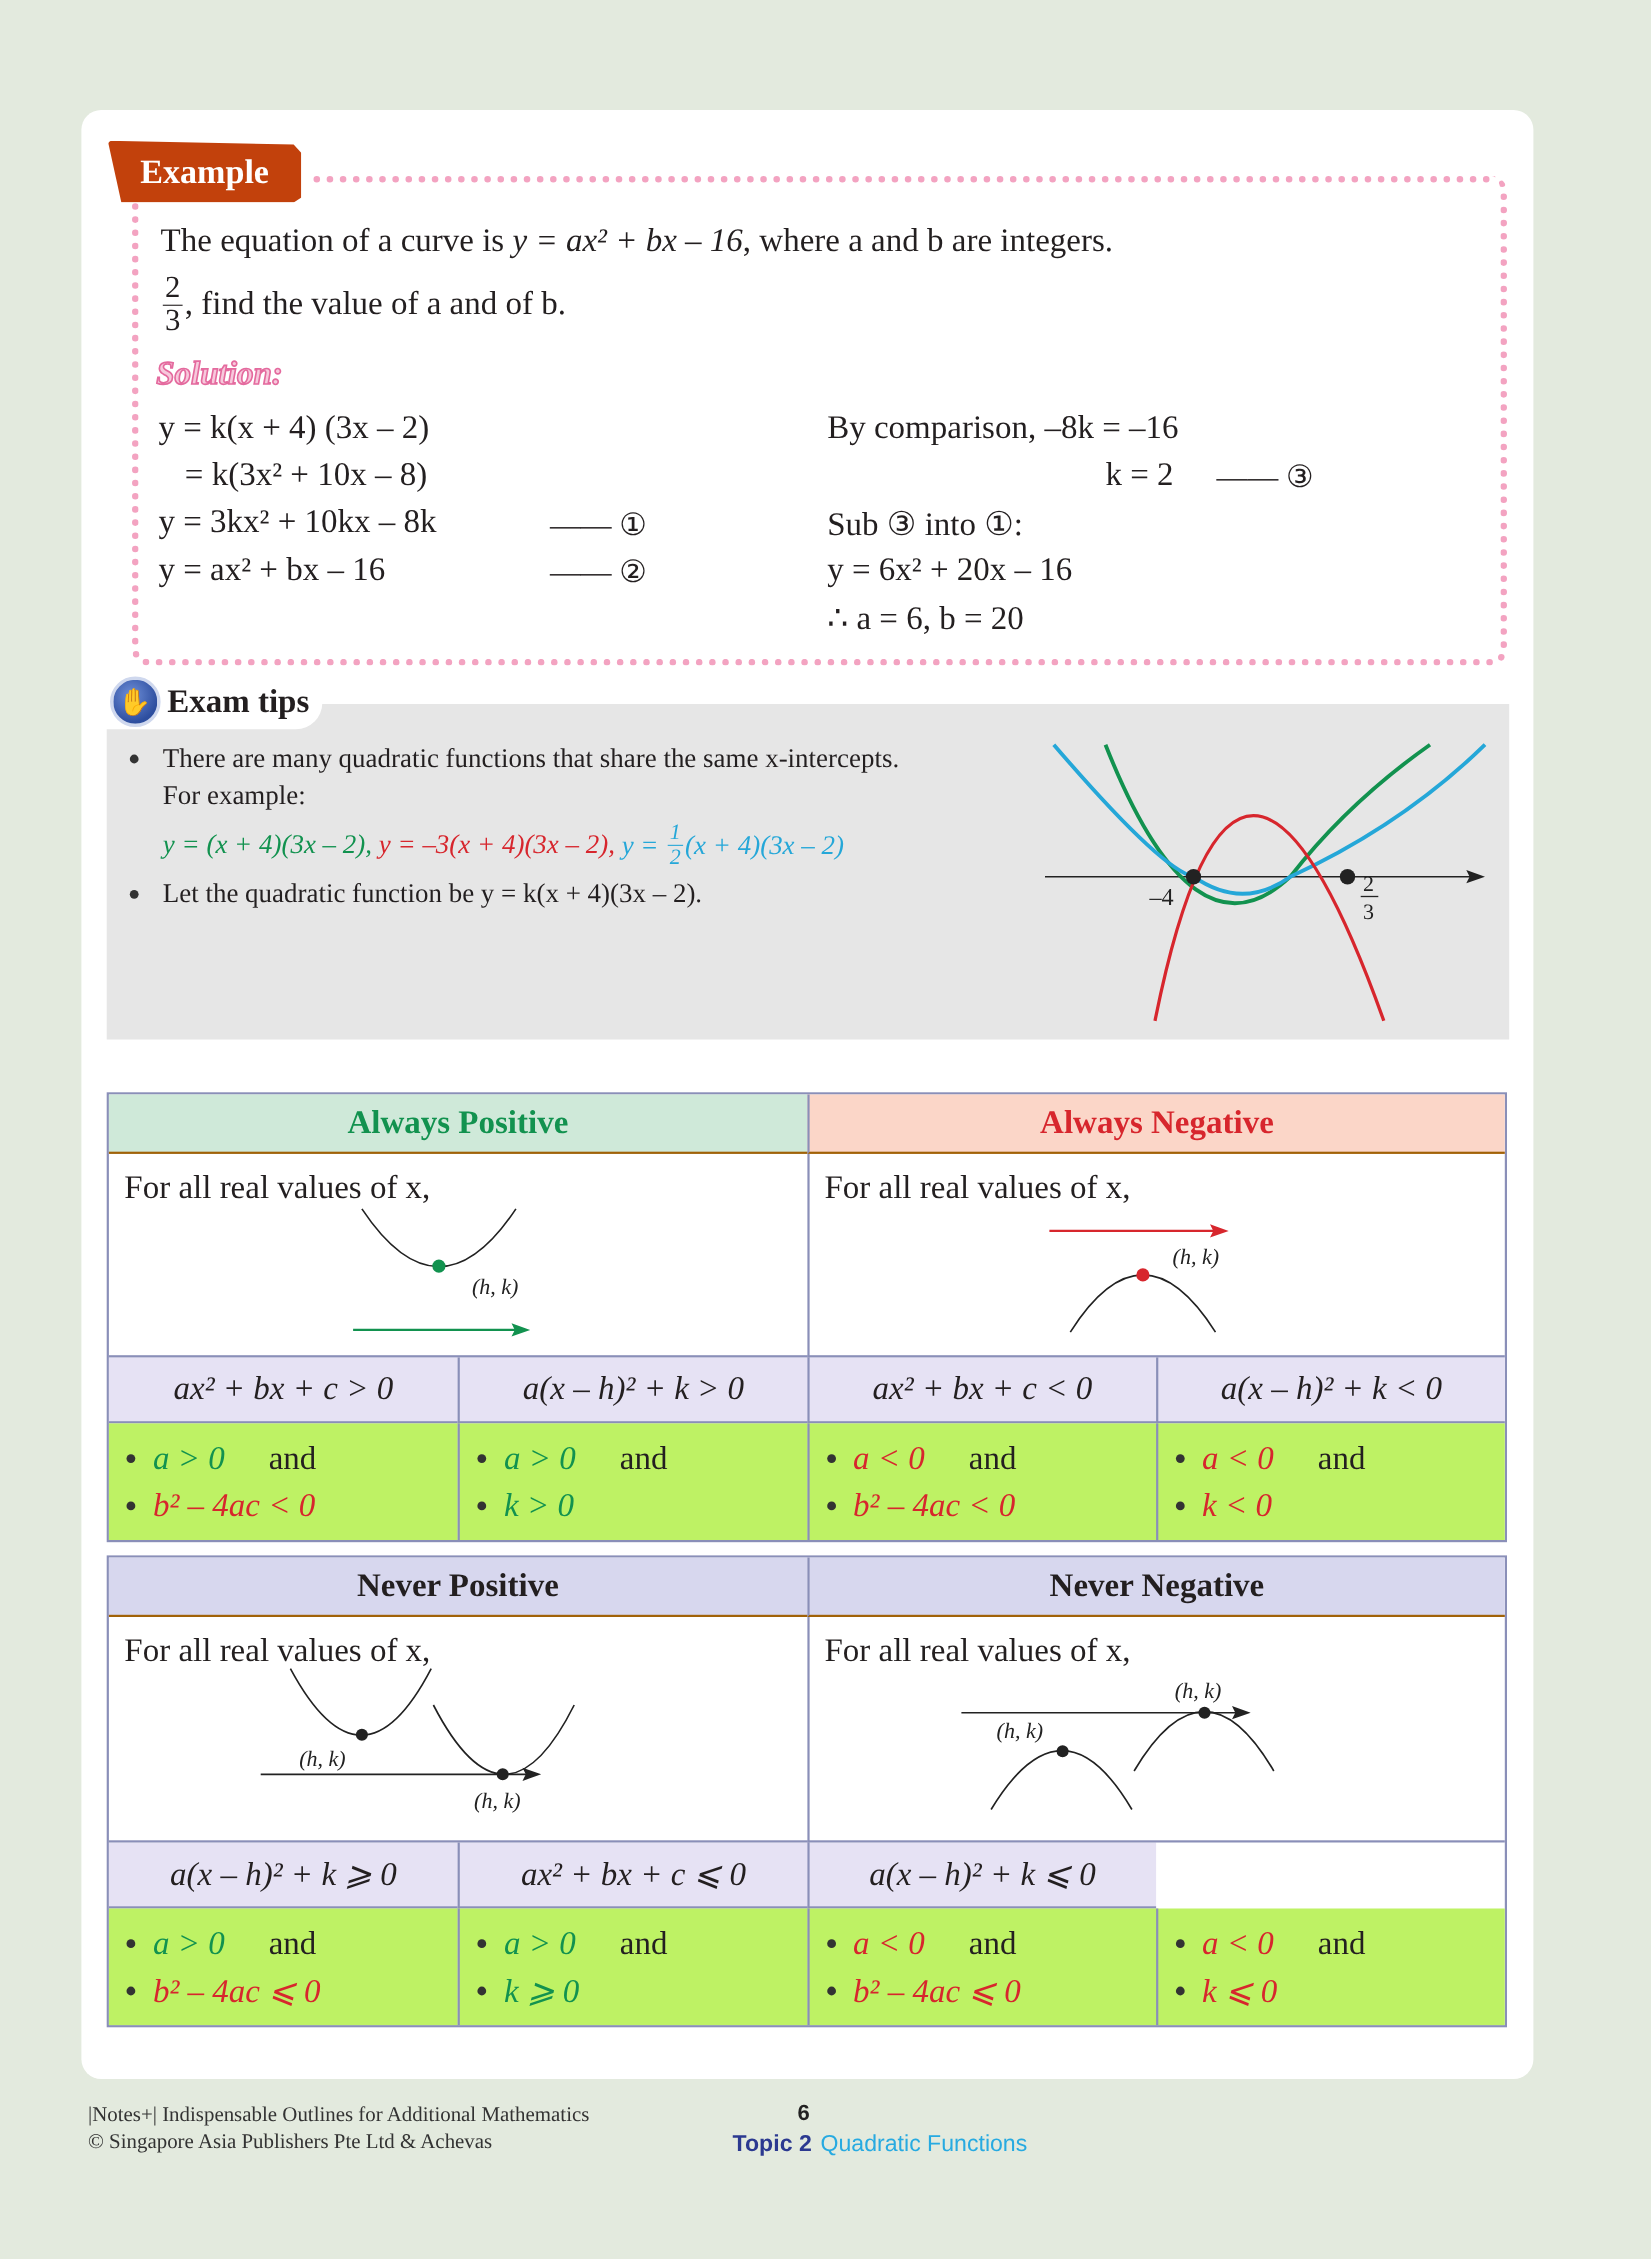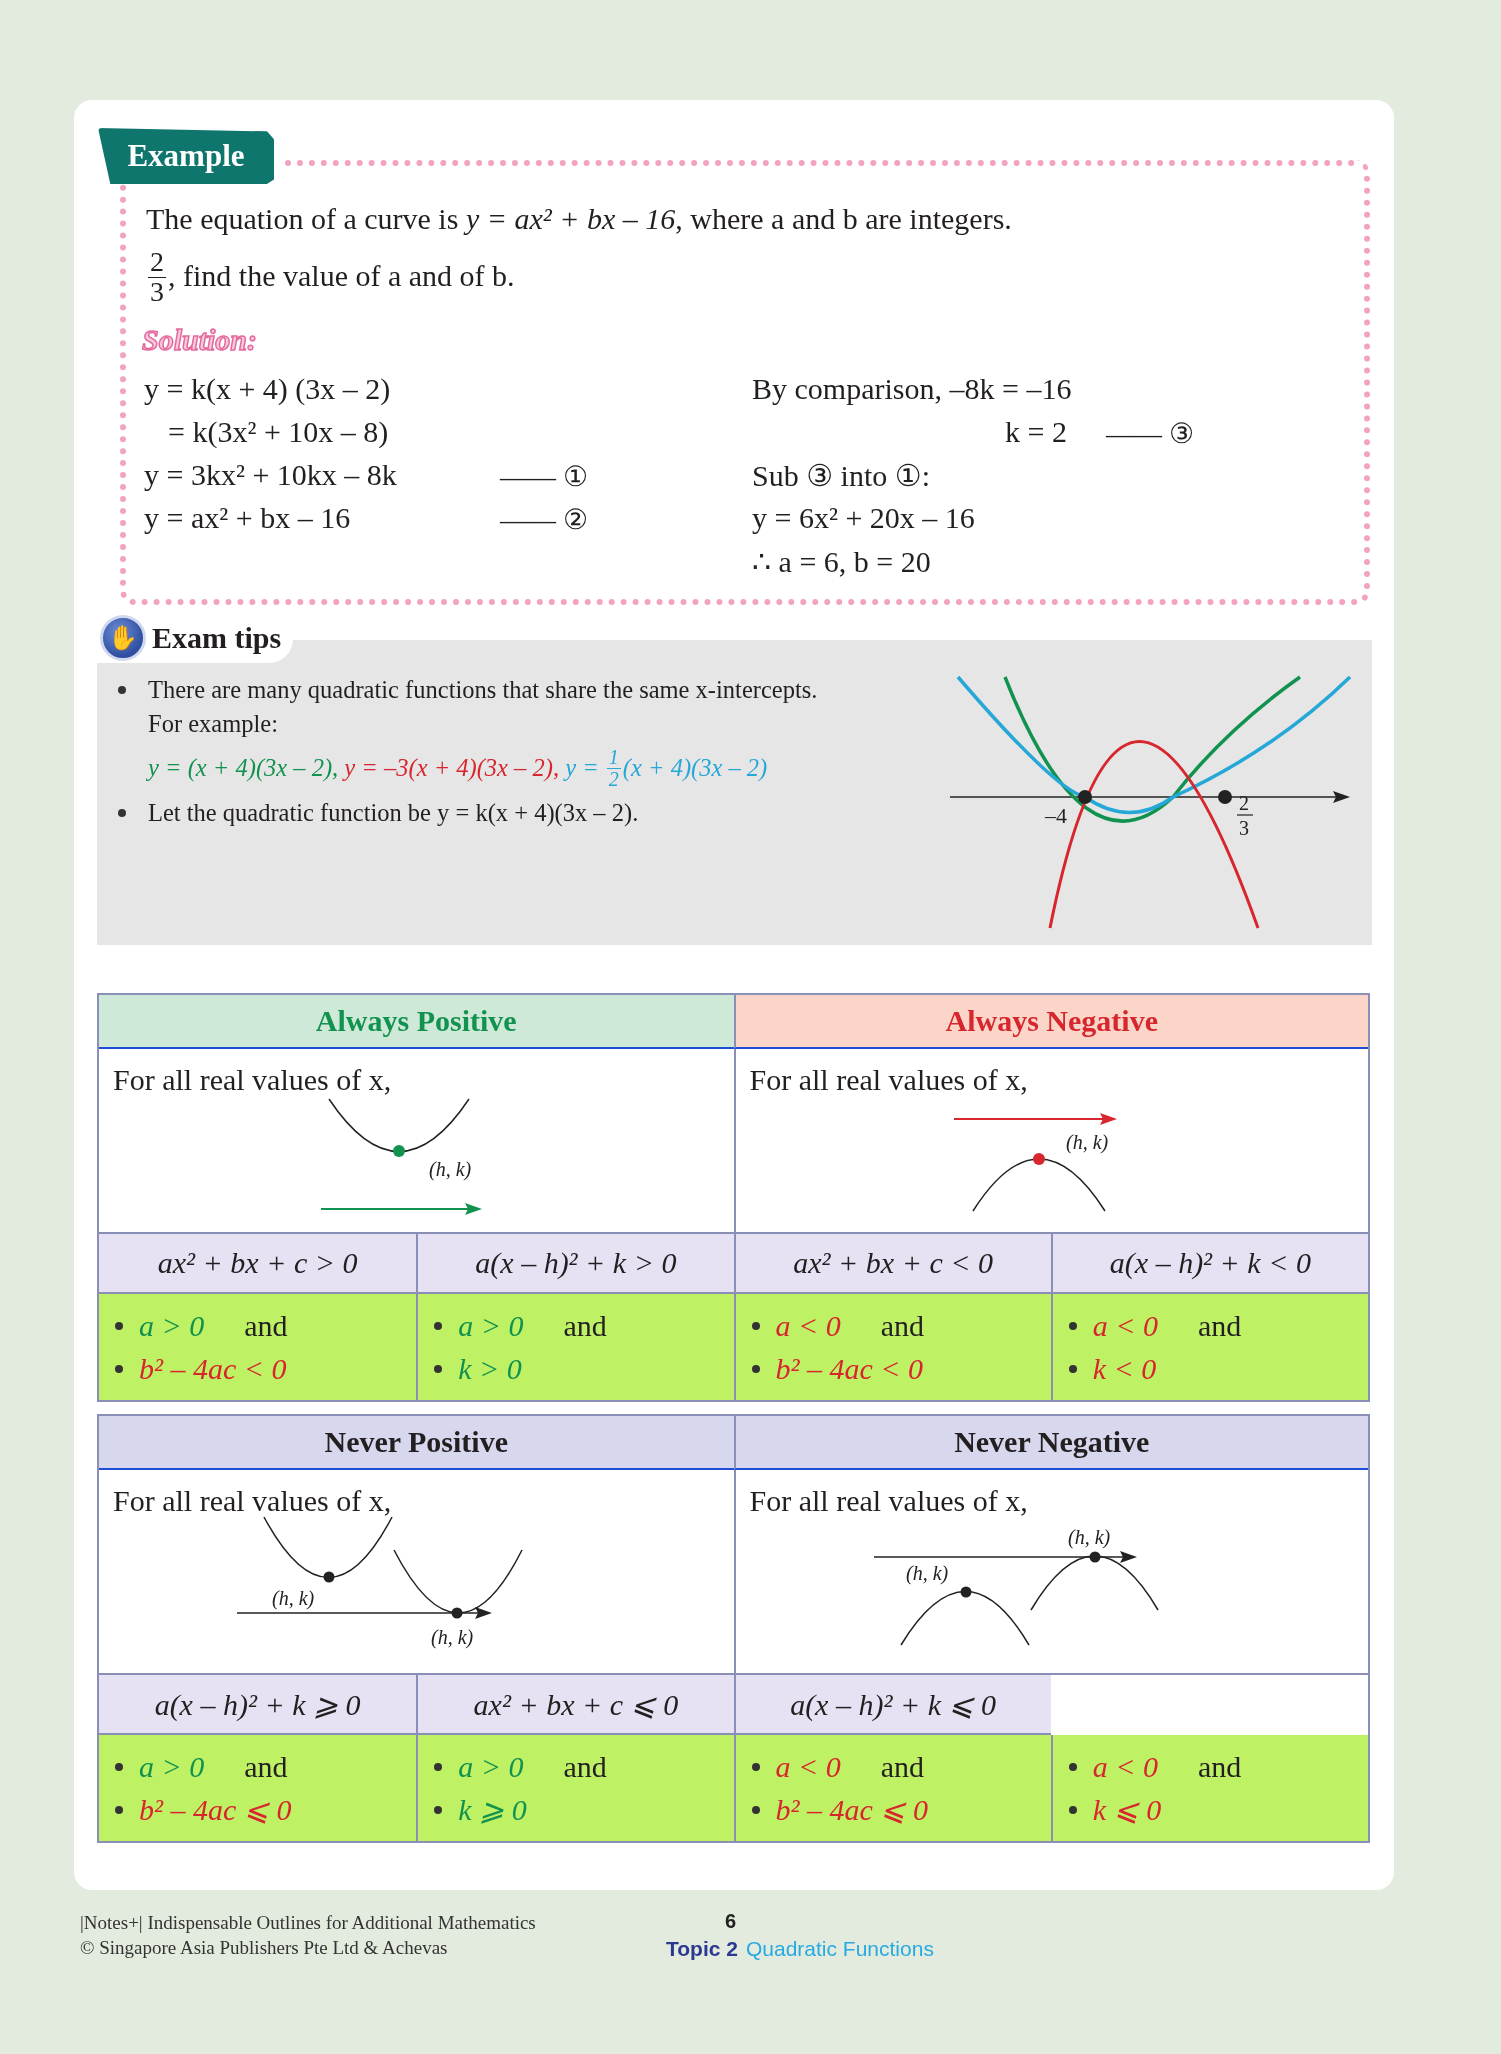--- a/index.html
+++ b/index.html
@@ -13,21 +13,21 @@
   }
   .page {
     position: absolute; left: 74px; top: 100px; width: 1320px; height: 1790px;
     background: #ffffff; border-radius: 18px;
   }
   i.v { font-style: italic; }
 
   
   .example-tag {
     position: absolute; left: 98px; top: 128px; width: 176px; height: 56px;
-    background: #0f766e; color: #fff; font-weight: bold; font-size: 31px;
+    background: #c2410c; color: #fff; font-weight: bold; font-size: 31px;
     display: flex; align-items: center; justify-content: center;
     clip-path: polygon(0 0, 96% 6%, 100% 20%, 100% 92%, 96% 100%, 7% 100%);
     border-radius: 4px;
   }
   .example-box {
     position: absolute; left: 120px; top: 160px; width: 1250px; height: 445px;
     border: 6px dotted #f3a3c1; border-left-width: 6px; border-radius: 14px;
     border-top-left-radius: 0;
     border-top: none;
   }
@@ -69,21 +69,21 @@
   .blue { color: #25a7d8; }
   .frac.small span { font-size: 20px; }
   .frac.small span:first-child { border-bottom-color: #25a7d8; }
   .graph { position: absolute; left: 945px; top: 660px; width: 415px; height: 270px; }
 
   
   .tbl { position: absolute; left: 97px; width: 1273px; border: 2px solid #8a8fb8; }
   .row { display: flex; }
   .hdr {
     height: 54px; display: flex; align-items: center; justify-content: center;
-    font-size: 30px; font-weight: bold; border-bottom: 2px solid #1d4ed8;
+    font-size: 30px; font-weight: bold; border-bottom: 2px solid #a16207;
   }
   .half { width: 50%; }
   .half + .half { border-left: 2px solid #8a8fb8; }
   .quarter { width: 25%; }
   .quarter + .quarter { border-left: 2px solid #8a8fb8; }
   .desc { position: relative; font-size: 30px; padding: 14px 14px; border-bottom: 2px solid #8a8fb8; }
   .desc svg { position: absolute; left: 0; top: 0; }
   .formula {
     height: 60px; background: #e6e2f4; font-size: 30px; display: flex; align-items: center; justify-content: center;
     border-bottom: 2px solid #8a8fb8; white-space: nowrap;

